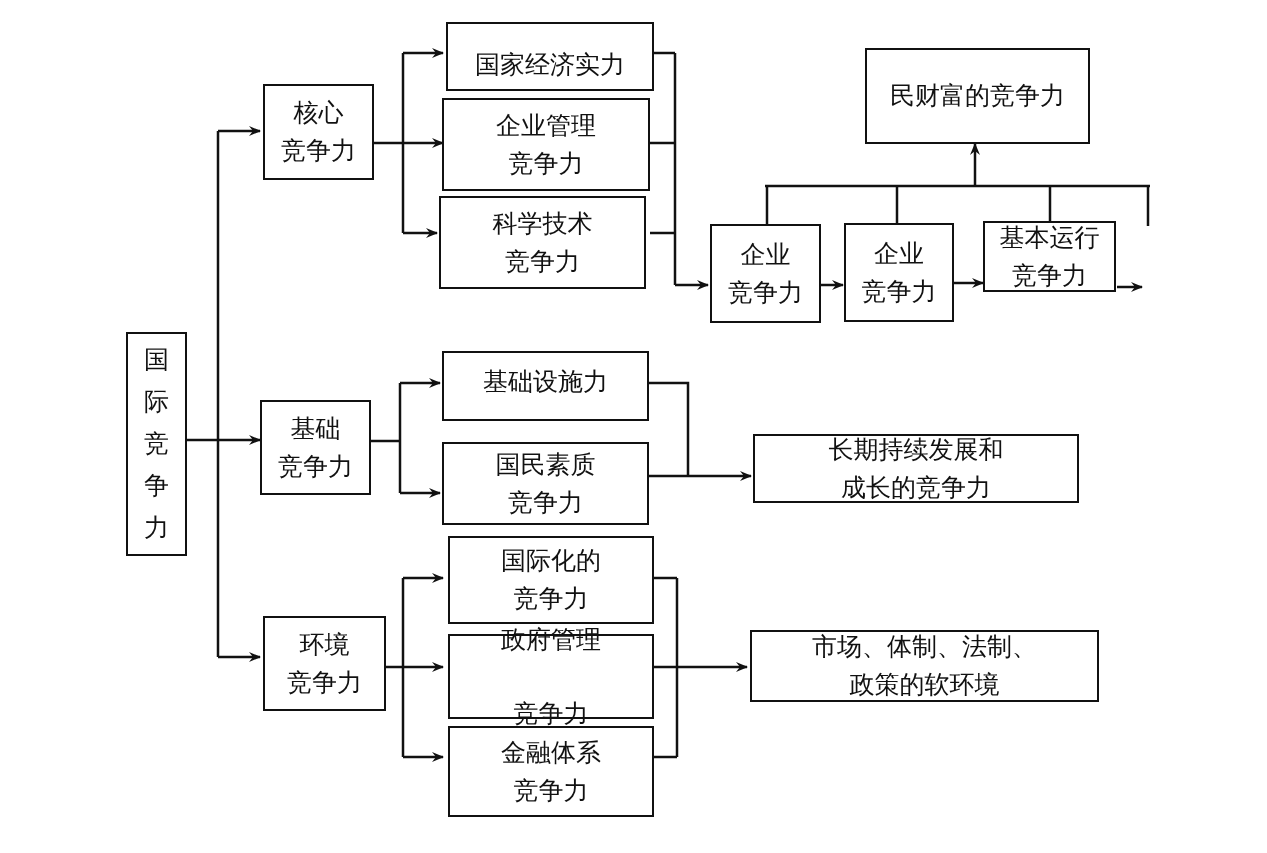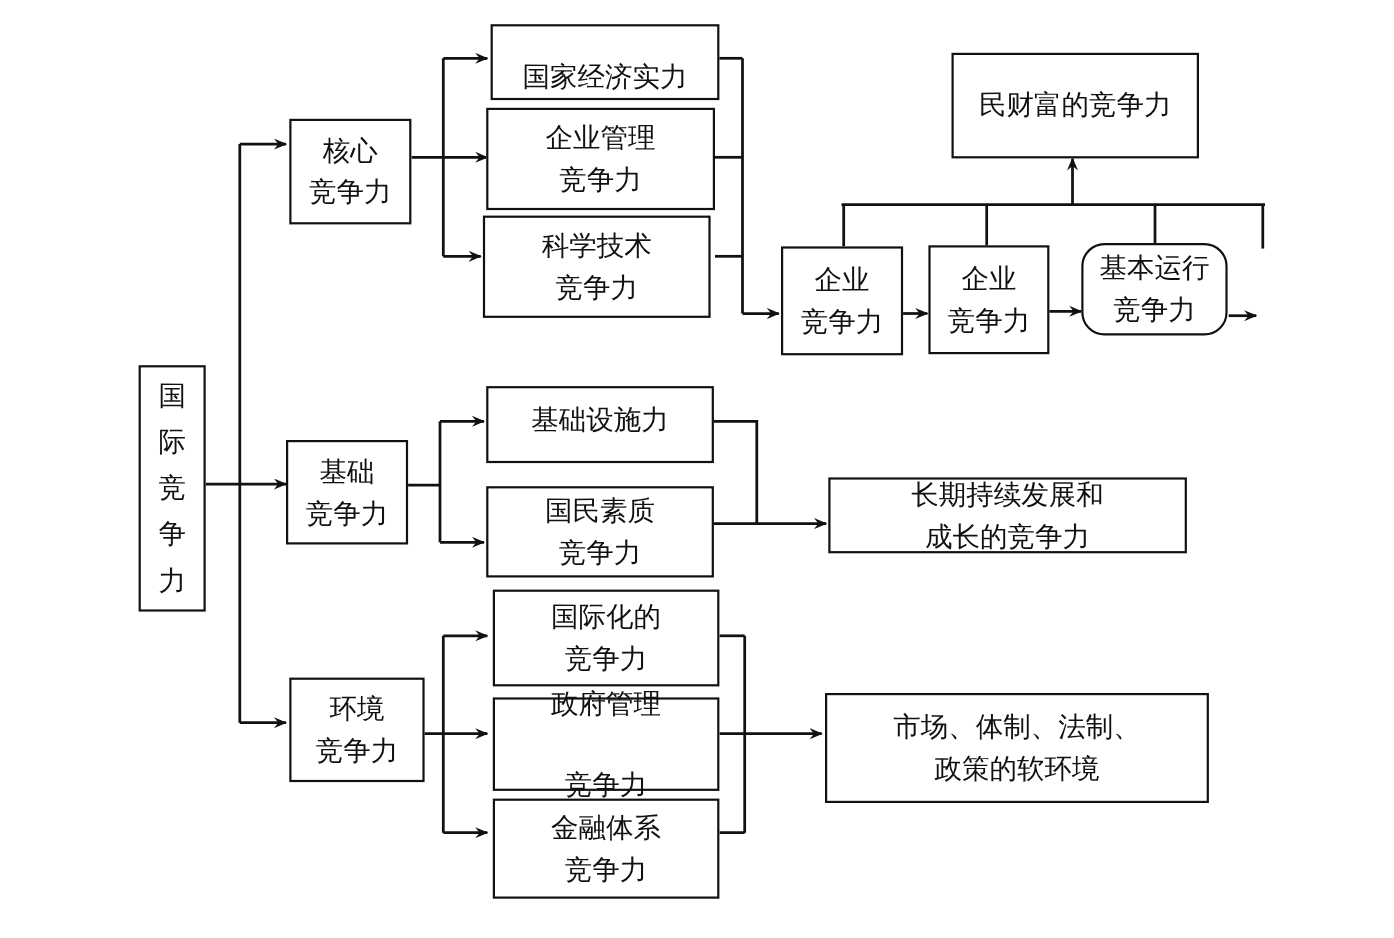--- a/index.html
+++ b/index.html
@@ -70,54 +70,54 @@
 </svg>
 
 <div class="box vert" style="left:126px; top:332px; width:61px; height:224px;">
   <span>国</span>
   <span>际</span>
   <span>竞</span>
   <span>争</span>
   <span>力</span>
 </div>
 
-<div class="box" style="left:263px; top:84px; width:111px; height:96px;margin-top:24px;">
+<div class="box" style="left:263px; top:84px; width:111px; height:96px;">
   <span>核心</span>
   <span>竞争力</span>
 </div>
 <div class="box" style="left:260px; top:400px; width:111px; height:95px;">
   <span>基础</span>
   <span>竞争力</span>
 </div>
 <div class="box" style="left:263px; top:616px; width:123px; height:95px;">
   <span>环境</span>
   <span>竞争力</span>
 </div>
 
-<div class="box" style="left:446px; top:22px; width:208px; height:69px; justify-content:flex-end; padding-top:16px;">
+<div class="box" style="left:446px; top:22px; width:208px; height:69px; justify-content:center; padding-top:16px;">
   <span>国家经济实力</span>
 </div>
 <div class="box" style="left:442px; top:98px; width:208px; height:93px;">
   <span>企业管理</span>
   <span>竞争力</span>
 </div>
 <div class="box" style="left:439px; top:196px; width:207px; height:93px;">
   <span>科学技术</span>
   <span>竞争力</span>
 </div>
 
 <div class="box" style="left:710px; top:224px; width:111px; height:99px;">
   <span>企业</span>
   <span>竞争力</span>
 </div>
 <div class="box" style="left:844px; top:223px; width:110px; height:99px;">
   <span>企业</span>
   <span>竞争力</span>
 </div>
-<div class="box" style="left:983px; top:221px; width:133px; height:84px;border-radius:21px;">
+<div class="box" style="left:983px; top:221px; width:133px; height:71px;">
   <span>基本运行</span>
   <span>竞争力</span>
 </div>
 
 <div class="box" style="left:865px; top:48px; width:225px; height:96px;">
   <span>民财富的竞争力</span>
 </div>
 
 <div class="box" style="left:442px; top:351px; width:207px; height:70px; justify-content:flex-start; padding-top:10px;">
   <span>基础设施力</span>
@@ -138,16 +138,16 @@
 </div>
 <div class="box" style="left:448px; top:634px; width:206px; height:85px;gap:36px;">
   <span>政府管理</span>
   <span>竞争力</span>
 </div>
 <div class="box" style="left:448px; top:726px; width:206px; height:91px;">
   <span>金融体系</span>
   <span>竞争力</span>
 </div>
 
-<div class="box" style="left:750px; top:630px; width:349px; height:100px;">
+<div class="box" style="left:750px; top:630px; width:349px; height:72px;">
   <span>市场、体制、法制、</span>
   <span>政策的软环境</span>
 </div>
 
 </body></html>

